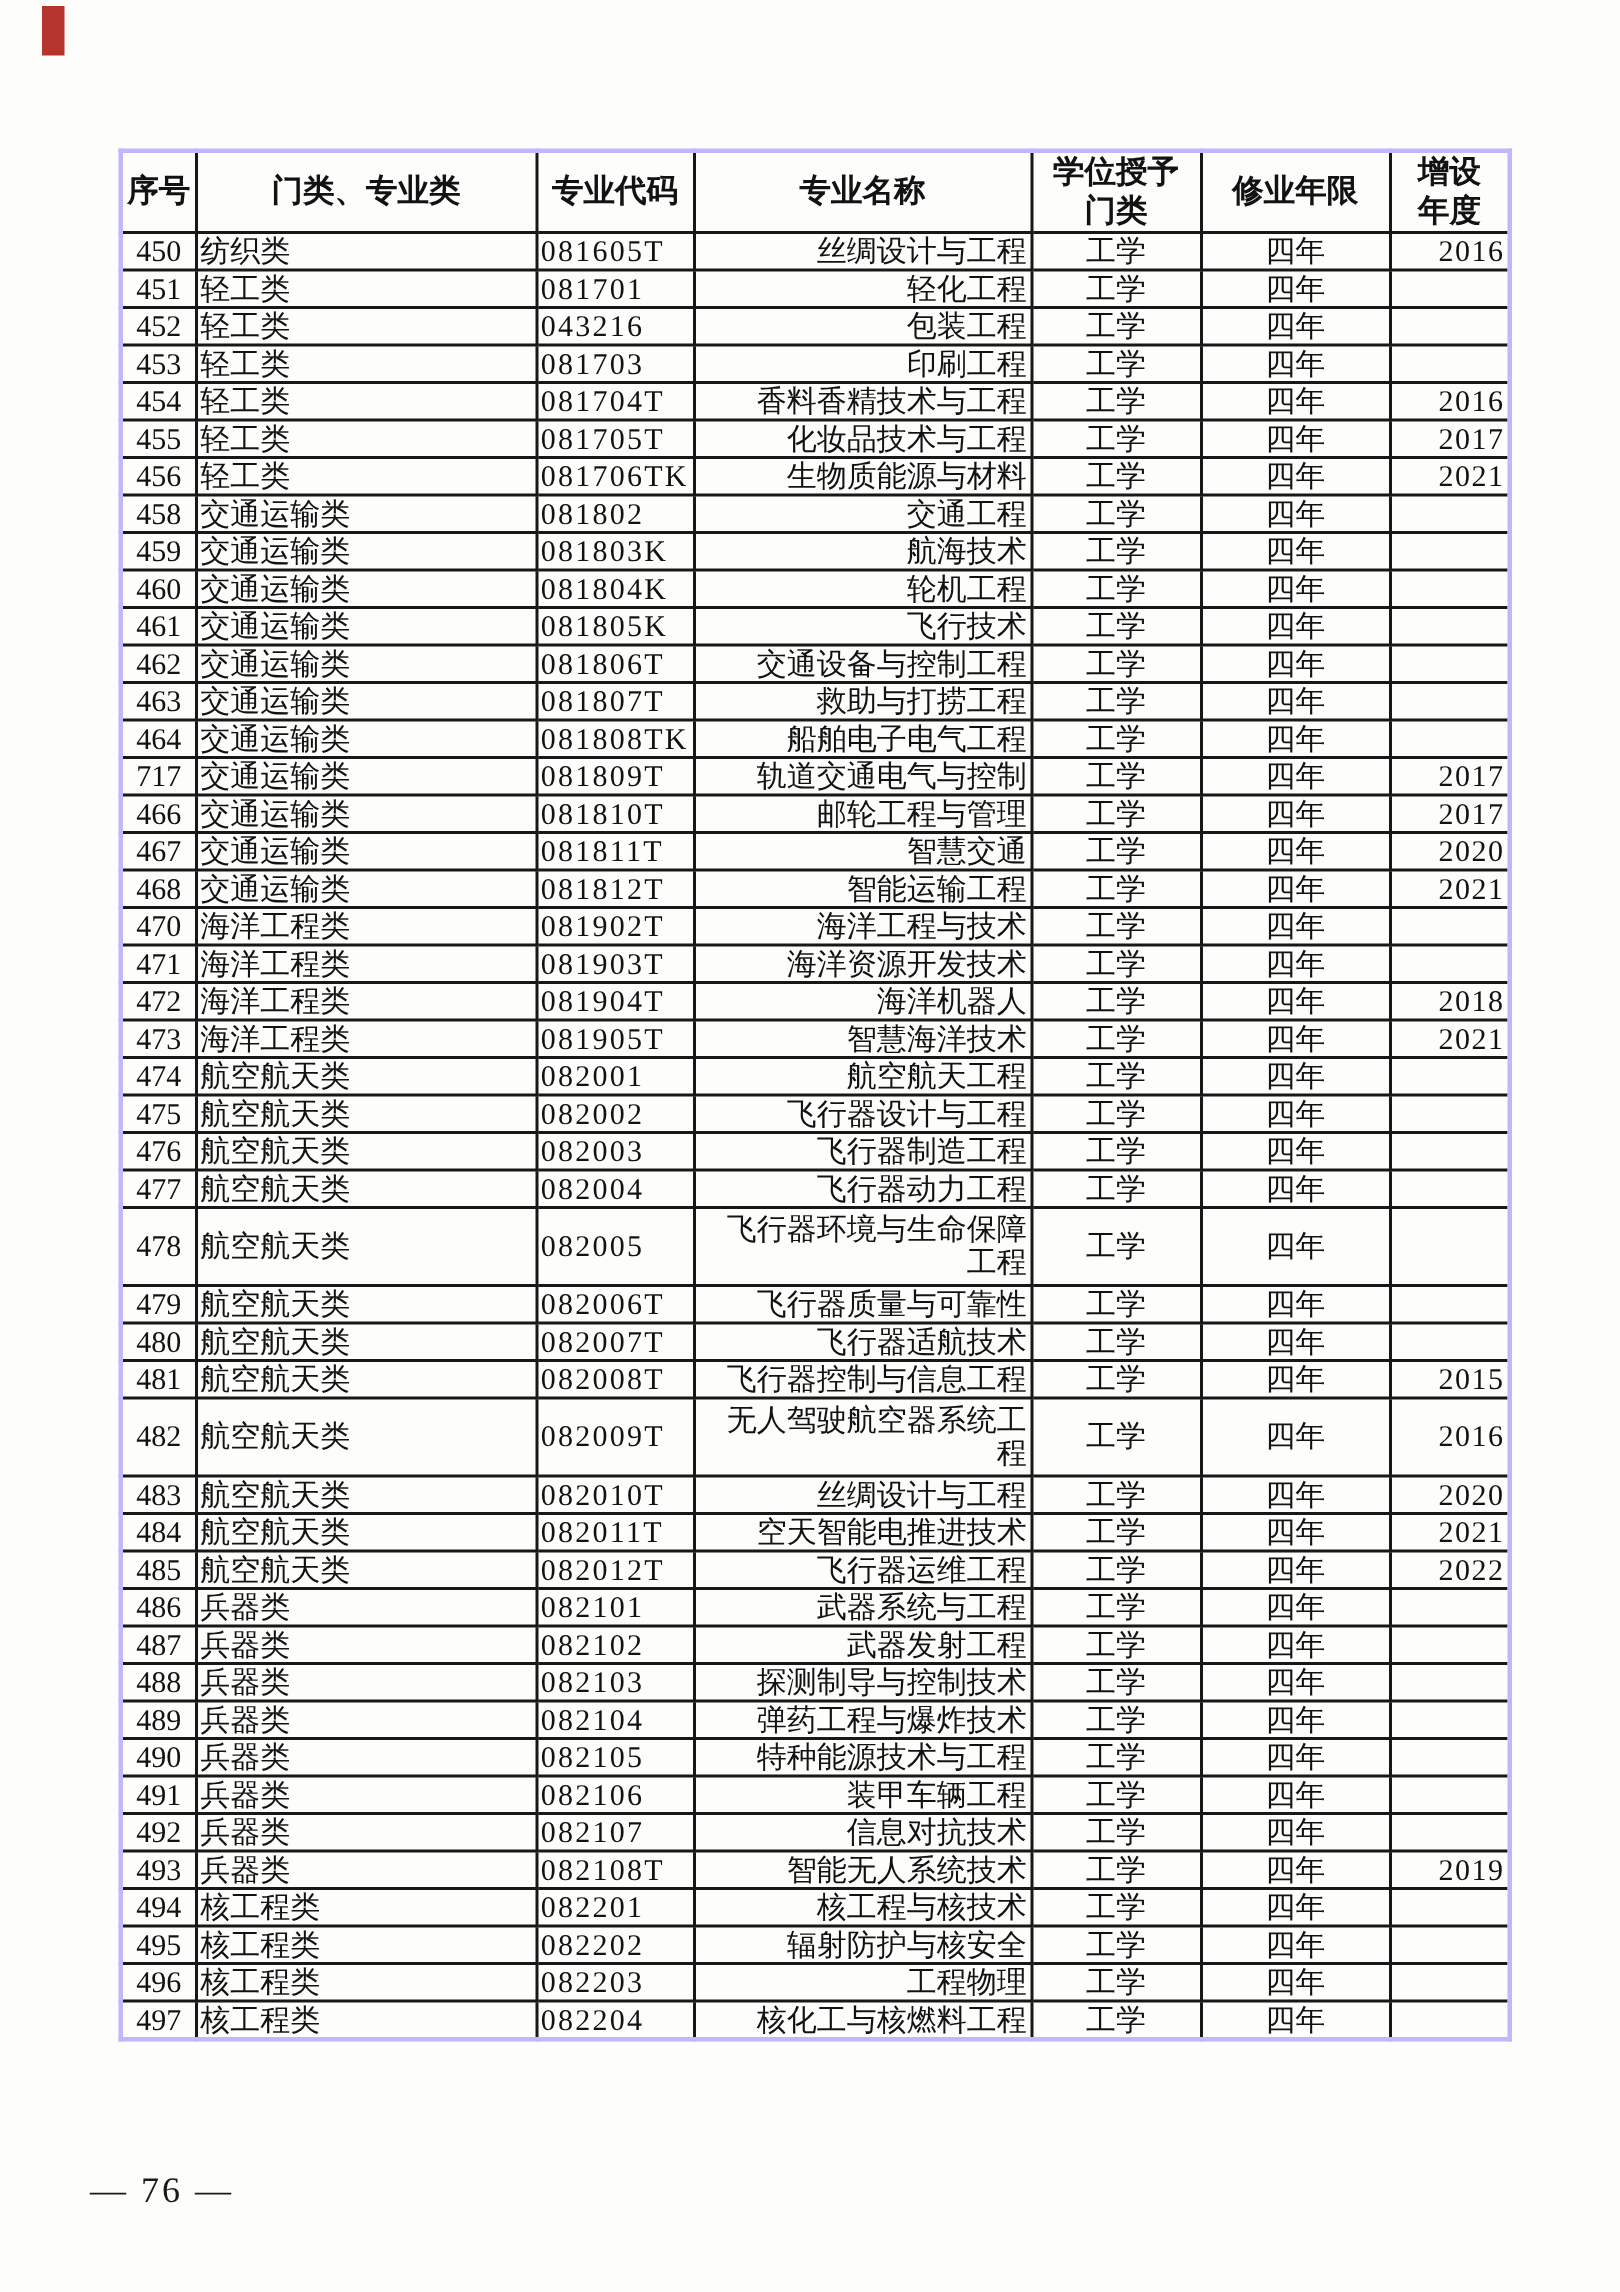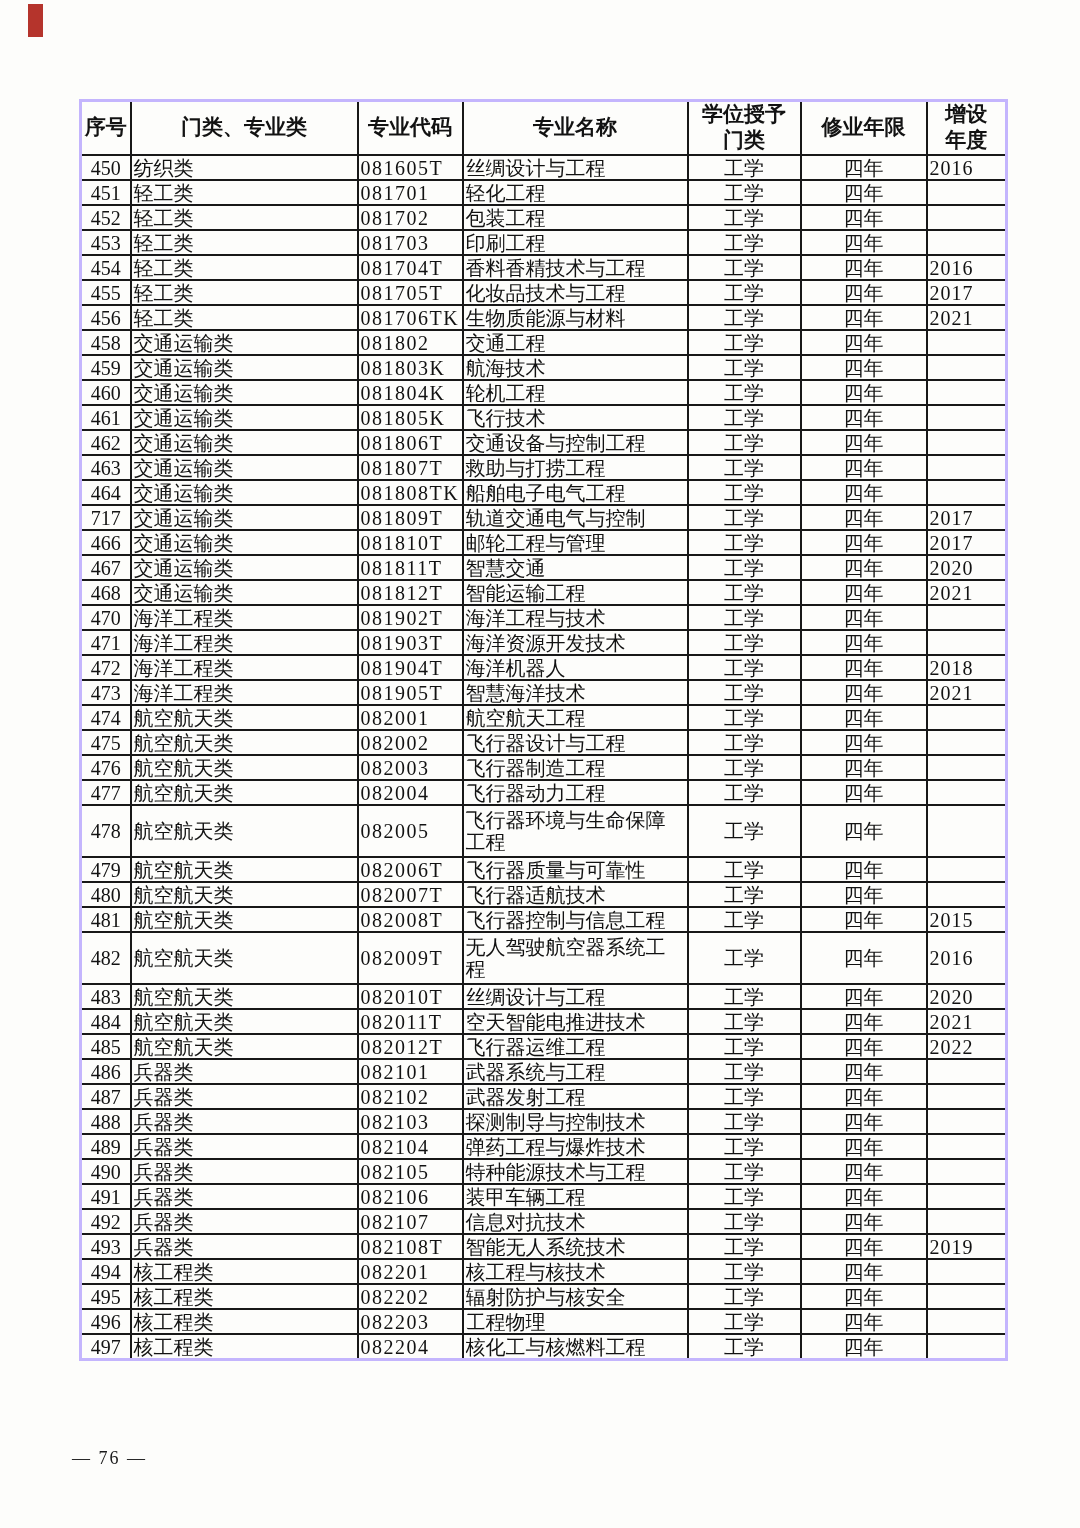--- a/index.html
+++ b/index.html
@@ -57,29 +57,29 @@
     height: 23px;
     padding: 0 2px;
     vertical-align: middle;
   }
   tr.tall td {
     height: 50px;
   }
   td.c0 { text-align: center; font-size: 19px; }
   td.c1 { text-align: left; padding-left: 5px; margin-left: 12px; }
   td.c2 { text-align: left; padding-left: 5px; font-size: 19px; letter-spacing: 1.5px; margin-left: 48px; }
-  td.c3 { text-align: left; padding-left: 4px; border-radius: 11px; }
+  td.c3 { text-align: right; padding-left: 4px; }
   td.c4 { text-align: center; }
   td.c5 { text-align: center; }
-  td.c6 { text-align: left; font-size: 19px; letter-spacing: 1px; }
+  td.c6 { text-align: right; font-size: 19px; letter-spacing: 1px; }
   .footer {
     position: absolute;
-    left: 72px;
+    left: 60px;
     top: 1448px;
-    font-size: 18px;
+    font-size: 24px;
     letter-spacing: 2px;
     color: #1a1a1a;
   }
 </style>
 </head>
 <body>
 
 <div class="page">
 
   <div class="red-mark" style="background: rgb(181, 52, 44);"></div>
@@ -122,21 +122,21 @@
           <td class="c1">轻工类</td>
           <td class="c2">081701</td>
           <td class="c3">轻化工程</td>
           <td class="c4">工学</td>
           <td class="c5">四年</td>
           <td class="c6"></td>
         </tr>
         <tr>
           <td class="c0">452</td>
           <td class="c1">轻工类</td>
-          <td class="c2">081702</td>
+          <td class="c2">043216</td>
           <td class="c3">包装工程</td>
           <td class="c4">工学</td>
           <td class="c5">四年</td>
           <td class="c6"></td>
         </tr>
         <tr>
           <td class="c0">453</td>
           <td class="c1">轻工类</td>
           <td class="c2">081703</td>
           <td class="c3">印刷工程</td>

